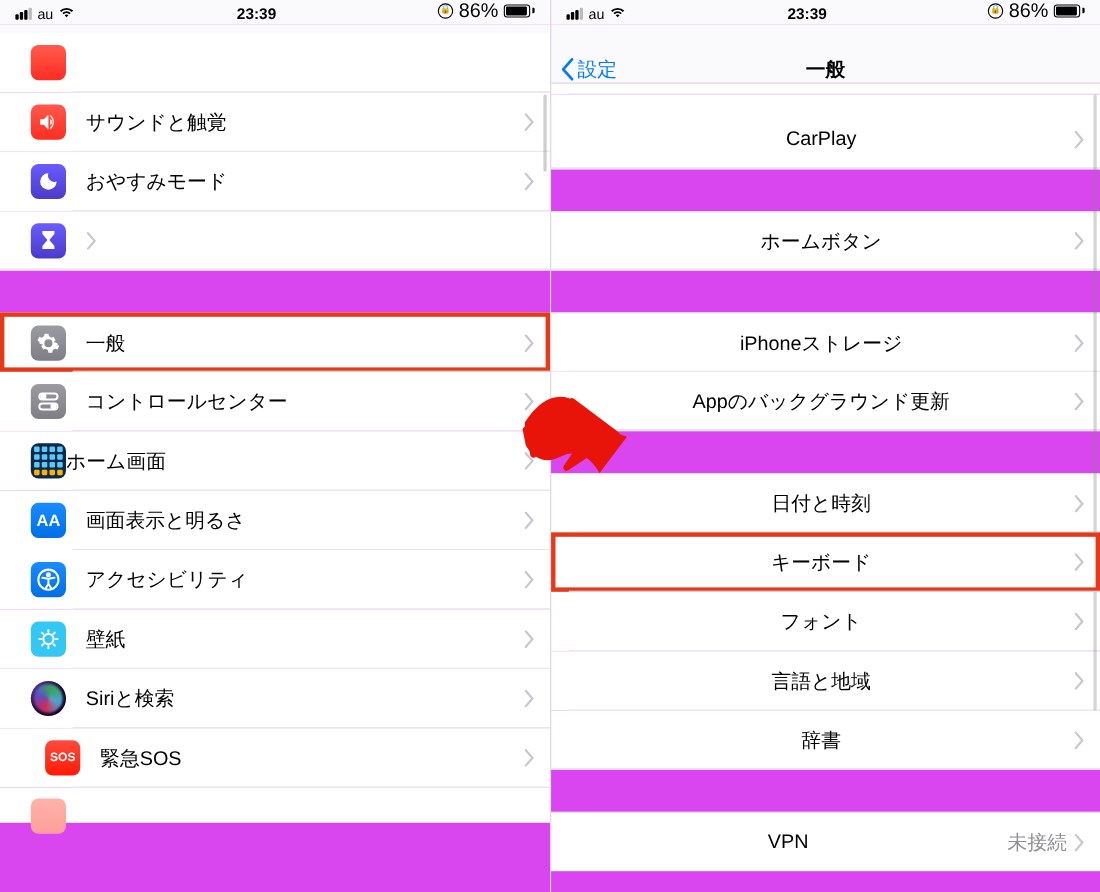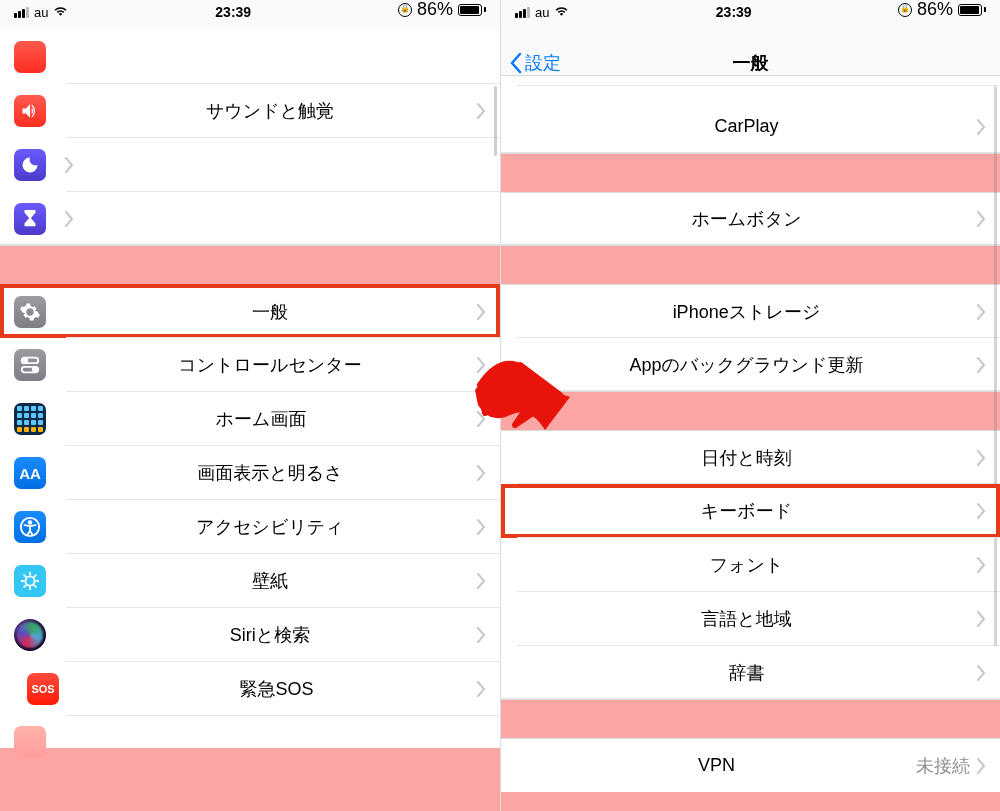--- a/index.html
+++ b/index.html
@@ -8,21 +8,21 @@
     height: 811px;
     overflow: hidden;
     background: #f2f2f7;
     font-family: -apple-system, "Helvetica Neue", Arial, sans-serif;
     display: flex;
     position: relative;
   }
   .pane {
     width: 500px;
     height: 811px;
-    background: #fca5a5;
+    background: #d946ef;
     position: relative;
     overflow: hidden;
   }
   .pane + .pane { border-left: 1px solid #ddd; }
 
   
   .status-bar {
     height: 22px;
     display: flex;
     align-items: flex-end;
@@ -72,21 +72,21 @@
   
   .group-gap { height: 38px; }
   .cell {
     background:#fff;
     display:flex;
     align-items:center;
     min-height: 54px;
     padding: 0 14px 0 16px;
     position:relative;
   }
-  .left-pane .cell { padding-left: 14px; text-align: center; }
+  .left-pane .cell { padding-left: 28px; }
   .cell .sep {
     position:absolute; bottom:0; left:66px; right:0; height:1px; background:#e5e5e7;
   }
   .right-pane .cell .sep { left: 16px; }
   .cell.last-in-group .sep { left:0; }
   .cell.last-in-group { border-bottom:1px solid #dcdcdc; }
   .cell.first-in-group { border-top:1px solid #dcdcdc; }
   .app-icon {
     width:32px; height:32px; border-radius:7px;
     margin-right:18px; flex-shrink:0;
@@ -223,20 +223,21 @@
         </span>
       <div class="sep"></div>
     </div>
 
     <div class="cell">
       <div class="app-icon bg-indigo-grad">
         <svg width="20" height="20" viewBox="0 0 24 24" fill="#fff">
             <path d="M12 3a9 9 0 1 0 9 9 7 7 0 0 1-9-9z"></path>
           </svg>
       </div>
+      <div class="label">おやすみモード</div>
       <span class="chev">
           <svg viewBox="0 0 10 16">
             <path d="M2 1l6 7-6 7" stroke="#c7c7cc" stroke-width="2" fill="none" stroke-linecap="round"></path>
           </svg>
         </span>
       <div class="sep"></div>
     </div>
 
     <div class="cell last-in-group">
       <div class="app-icon bg-indigo-grad">

